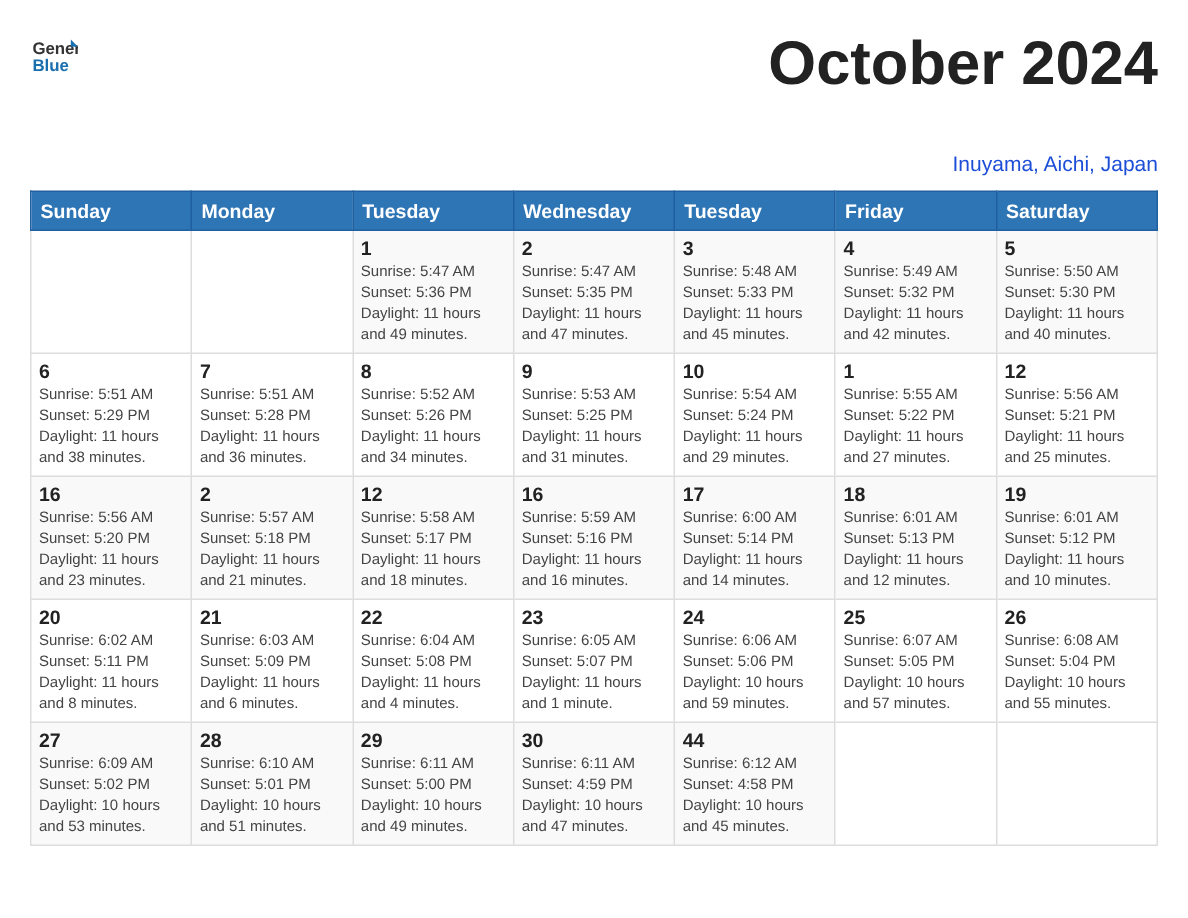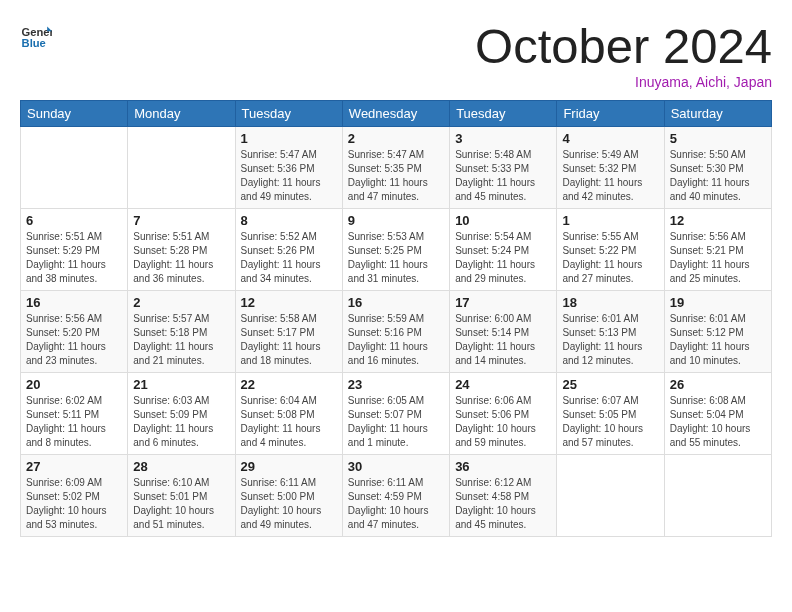--- a/index.html
+++ b/index.html
@@ -22,39 +22,40 @@
       gap: 4px;
     }
     .logo-icon {
       width: 32px;
       height: 32px;
     }
     .title-block {
       text-align: right;
     }
     .month-year {
-      font-size: 49px;
-      font-weight: normal;
+      font-size: 41px;
+      font-weight: bold;
       color: #222;
       line-height: 1.1;
     }
     .location {
       font-size: 14px;
-      color: #a21caf;
+      color: #1d4ed8;
+      margin-top: 36px;
     }
     .calendar {
       width: 100%;
       border-collapse: collapse;
       border: 1px solid #ccc;
     }
     .calendar th {
       background-color: #2e75b6;
       color: #fff;
       font-size: 13px;
-      font-weight: normal;
+      font-weight: bold;
       padding: 5px 6px;
       text-align: left;
       border: 1px solid #2060a0;
     }
     .calendar td {
       width: 107px;
       vertical-align: top;
       padding: 4px 5px;
       border: 1px solid #ddd;
       font-size: 10.5px;
@@ -239,20 +240,20 @@
         </td>
         <td>
           <span class="day-num">29</span>
           <div class="day-info">Sunrise: 6:11 AM<br>Sunset: 5:00 PM<br>Daylight: 10 hours and 49 minutes.</div>
         </td>
         <td>
           <span class="day-num">30</span>
           <div class="day-info">Sunrise: 6:11 AM<br>Sunset: 4:59 PM<br>Daylight: 10 hours and 47 minutes.</div>
         </td>
         <td>
-          <span class="day-num">36</span>
+          <span class="day-num">44</span>
           <div class="day-info">Sunrise: 6:12 AM<br>Sunset: 4:58 PM<br>Daylight: 10 hours and 45 minutes.</div>
         </td>
         <td class="empty-cell"></td>
         <td class="empty-cell"></td>
       </tr>
     </tbody>
 </table>
 
 </body></html>

